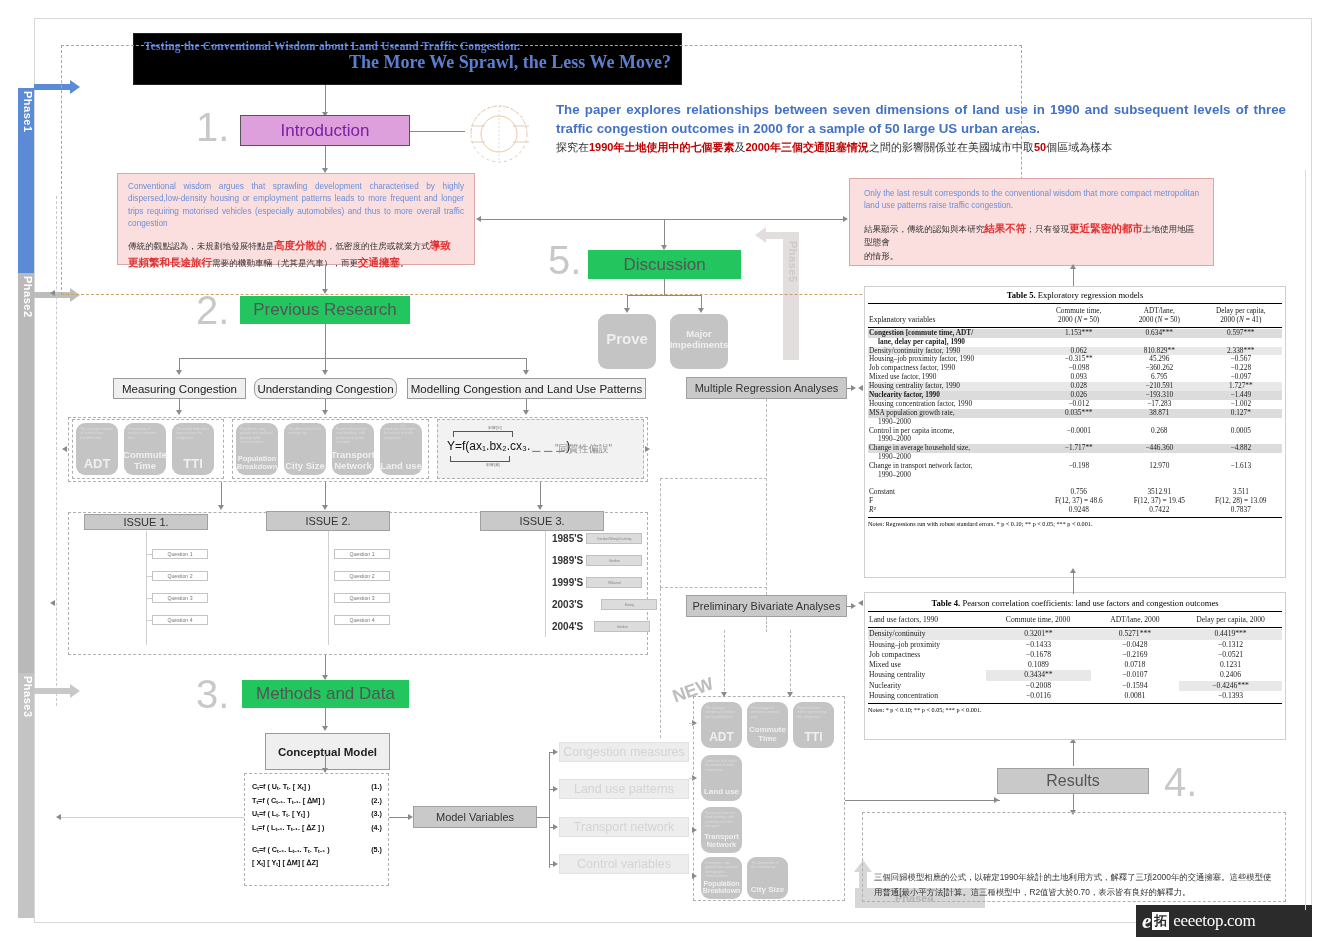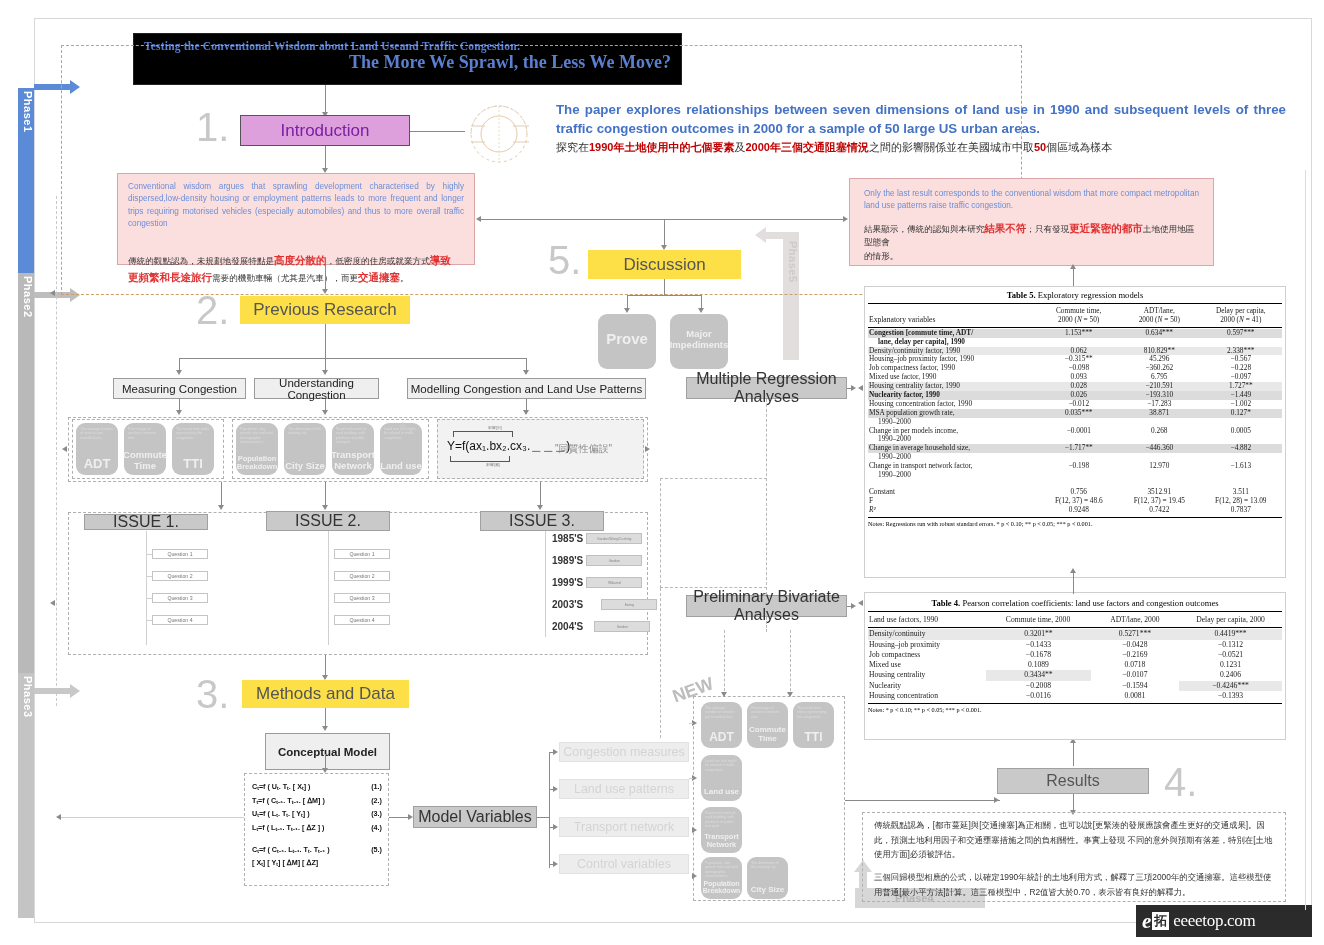--- a/index.html
+++ b/index.html
@@ -8,33 +8,33 @@
   .abs{position:absolute;box-sizing:border-box;}
 
   
   .title-bar{background:#000000;border:1px solid #222;color:#5b7fd0;}
   .title-l1{font-size:11.5px;font-weight:bold;font-family:"Liberation Serif",serif;letter-spacing:.2px;}
   .title-l2{font-size:18px;font-weight:bold;font-family:"Liberation Serif",serif;text-align:right;}
 
   .intro-box{background:#dda0dd;border:1px solid #555;display:flex;align-items:center;justify-content:center;
              color:#7a1fa2;font-size:17px;}
   .sec-num{color:#c8c8c8;font-size:40px;font-weight:300;font-family:"Liberation Sans",sans-serif;}
-  .grey-head{background:#fde047;color:#555;font-size:17px;display:flex;align-items:center;justify-content:center;}
+  .grey-head{background:#22c55e;color:#555;font-size:17px;display:flex;align-items:center;justify-content:center;}
 
   .blue-para{color:#4472c4;font-size:13.3px;line-height:1.45;text-align:justify;font-weight:600;}
   .cn-red{color:#c00000;font-weight:bold;}
 
   .pink-box{background:#fbdede;border:1px solid #d9a7a7;}
   .pink-en{color:#6a8fd8;font-size:8.2px;line-height:1.5;text-align:justify;}
   .pink-cn{color:#333;font-size:8.6px;line-height:1.6;}
   .pink-cn b{color:#e03030;font-size:10.5px;}
 
   .lbox{background:#efefef;border:1px solid #9a9a9a;font-size:11.5px;color:#222;
         display:flex;align-items:center;justify-content:center;text-align:center;}
-  .gbox{background:#c9c9c9;border:1px solid #a0a0a0;font-size:16px;color:#333;
+  .gbox{background:#c9c9c9;border:1px solid #a0a0a0;font-size:11px;color:#333;
         display:flex;align-items:center;justify-content:center;text-align:center;}
   .rrect{background:#c4c4c4;border-radius:9px;color:#efefef;display:flex;flex-direction:column;
          align-items:center;justify-content:flex-end;text-align:center;padding-bottom:4px;}
   .rrect .cap{font-size:9.5px;line-height:1.1;font-weight:600;}
   .rrect .tiny{position:absolute;top:4px;left:4px;right:4px;font-size:3.6px;line-height:1.25;
                color:#dcdcdc;text-align:left;}
   .rrect.big .cap{font-size:13px;}
 
   .dash{border:1px dashed #b0b0b0;}
   .dash-o{border:1px dashed #c9a06a;}
@@ -172,21 +172,21 @@
     <div style="margin-top:1px;font-size:11px;color:#333;">
       <span>探究在</span><span class="cn-red">1990年土地使用中的七個要素</span><span>及</span><span class="cn-red">2000年三個交通阻塞情況</span><span>之間的影響關係並在美國城市中取</span><span class="cn-red">50</span><span>個區域為樣本</span>
     </div>
   </div>
 
   <div class="ln lnv" style="left:325px;top:146px;height:24px;"></div>
   <div class="arr-d" style="left:322px;top:168px;"></div>
 
   <div class="abs pink-box" style="left:117px;top:173px;width:358px;height:92px;padding:7px 10px;">
     <div class="pink-en">Conventional wisdom argues that sprawling development characterised by highly dispersed,low-density housing or employment patterns leads to more frequent and longer trips requiring motorised vehicles (especially automobiles) and thus to more overall traffic congestion</div>
-    <div class="pink-cn" style="margin-top:22px;">
+    <div class="pink-cn" style="margin-top:7px;">
       <span>傳統的觀點認為，未規劃地發展特點是</span><b>高度分散的</b><span>，低密度的住房或就業方式</span><b>導致</b><br>
       <b>更頻繁和長途旅行</b><span>需要的機動車輛（尤其是汽車），而更</span><b>交通擁塞</b><span>。</span>
     </div>
   </div>
 
   <div class="abs pink-box" style="left:849px;top:178px;width:365px;height:88px;padding:9px 14px;">
     <div class="pink-en">Only the last result   corresponds to the conventional wisdom that   more compact metropolitan land use patterns    raise traffic congestion.</div>
     <div class="pink-cn" style="margin-top:7px;">
       <span>結果顯示，傳統的認知與本研究</span><b>結果不符</b><span>；只有發現</span><b>更近緊密的都市</b><span>土地使用地區型態會</span><br>
       <span>的情形。</span>
@@ -229,21 +229,21 @@
   <div class="ln lnv" style="left:179px;top:358px;height:14px;"></div>
   <div class="ln lnv" style="left:325px;top:358px;height:14px;"></div>
   <div class="ln lnv" style="left:526px;top:358px;height:14px;"></div>
   <div class="arr-d" style="left:176px;top:370px;"></div>
   <div class="arr-d" style="left:322px;top:370px;"></div>
   <div class="arr-d" style="left:523px;top:370px;"></div>
 
   <div class="abs lbox" style="left:113px;top:378px;width:133px;height:21px;">
     <span>Measuring Congestion</span>
   </div>
-  <div class="abs lbox" style="left:254px;top:378px;width:125px;height:21px;">
+  <div class="abs lbox" style="left:254px;top:378px;width:143px;height:21px;border-radius:8px;">
     <span>Understanding Congestion</span>
   </div>
   <div class="abs lbox" style="left:407px;top:378px;width:239px;height:21px;">
     <span>Modelling Congestion and Land Use Patterns</span>
   </div>
 
   <div class="ln lnv" style="left:179px;top:399px;height:12px;"></div>
   <div class="ln lnv" style="left:325px;top:399px;height:12px;"></div>
   <div class="ln lnv" style="left:526px;top:399px;height:12px;"></div>
   <div class="arr-d" style="left:176px;top:410px;"></div>
@@ -599,21 +599,21 @@
             <td class="num">38.871</td>
             <td class="num">0.127*</td>
           </tr>
       <tr>
             <td style="padding-left:10px;">1990–2000</td>
             <td></td>
             <td></td>
             <td></td>
           </tr>
       <tr>
-            <td>Change in per models income,</td>
+            <td>Control in per capita income,</td>
             <td class="num">−0.0001</td>
             <td class="num">0.268</td>
             <td class="num">0.0005</td>
           </tr>
       <tr>
             <td style="padding-left:10px;">1990–2000</td>
             <td></td>
             <td></td>
             <td></td>
           </tr>
@@ -740,21 +740,20 @@
 
   <div class="ln lnv" style="left:1073px;top:268px;height:18px;"></div>
   <div class="arr-u" style="left:1070px;top:264px;"></div>
   <div class="ln lnv" style="left:1073px;top:572px;height:22px;"></div>
   <div class="arr-u" style="left:1070px;top:568px;"></div>
 
   <div class="arr-l" style="left:858px;top:385px;"></div>
   <div class="arr-l" style="left:858px;top:600px;"></div>
 
   <div class="abs dash" style="left:862px;top:812px;width:424px;height:90px;"></div>
-  <div class="abs cn-tail" style="left:874px;top:818px;width:400px;">傳統觀點認為，[都市蔓延]與[交通擁塞]為正相關，也可以說[更緊湊的發展應該會產生更好的交通成果]。因此，預測土地利用因子和交通壅塞措施之間的負相關性。事實上發現 不同的意外與預期有落差，特別在[土地使用方面]必須被評估。</div>
   <div class="abs cn-tail" style="left:874px;top:870px;width:400px;">三個回歸模型相應的公式，以確定1990年統計的土地利用方式，解釋了三項2000年的交通擁塞。這些模型使用普通[最小平方法]計算。這三種模型中，R2值皆大於0.70，表示皆有良好的解釋力。</div>
 
   <div class="abs wm" style="left:1136px;top:905px;width:176px;height:32px;">
     <span class="e">e</span>
     <span class="tuo">拓</span>
     <span class="dom">eeeetop.com</span>
   </div>
 
   <div class="abs" style="left:1305px;top:170px;width:1px;height:740px;background:#dcdcdc;"></div>
 

